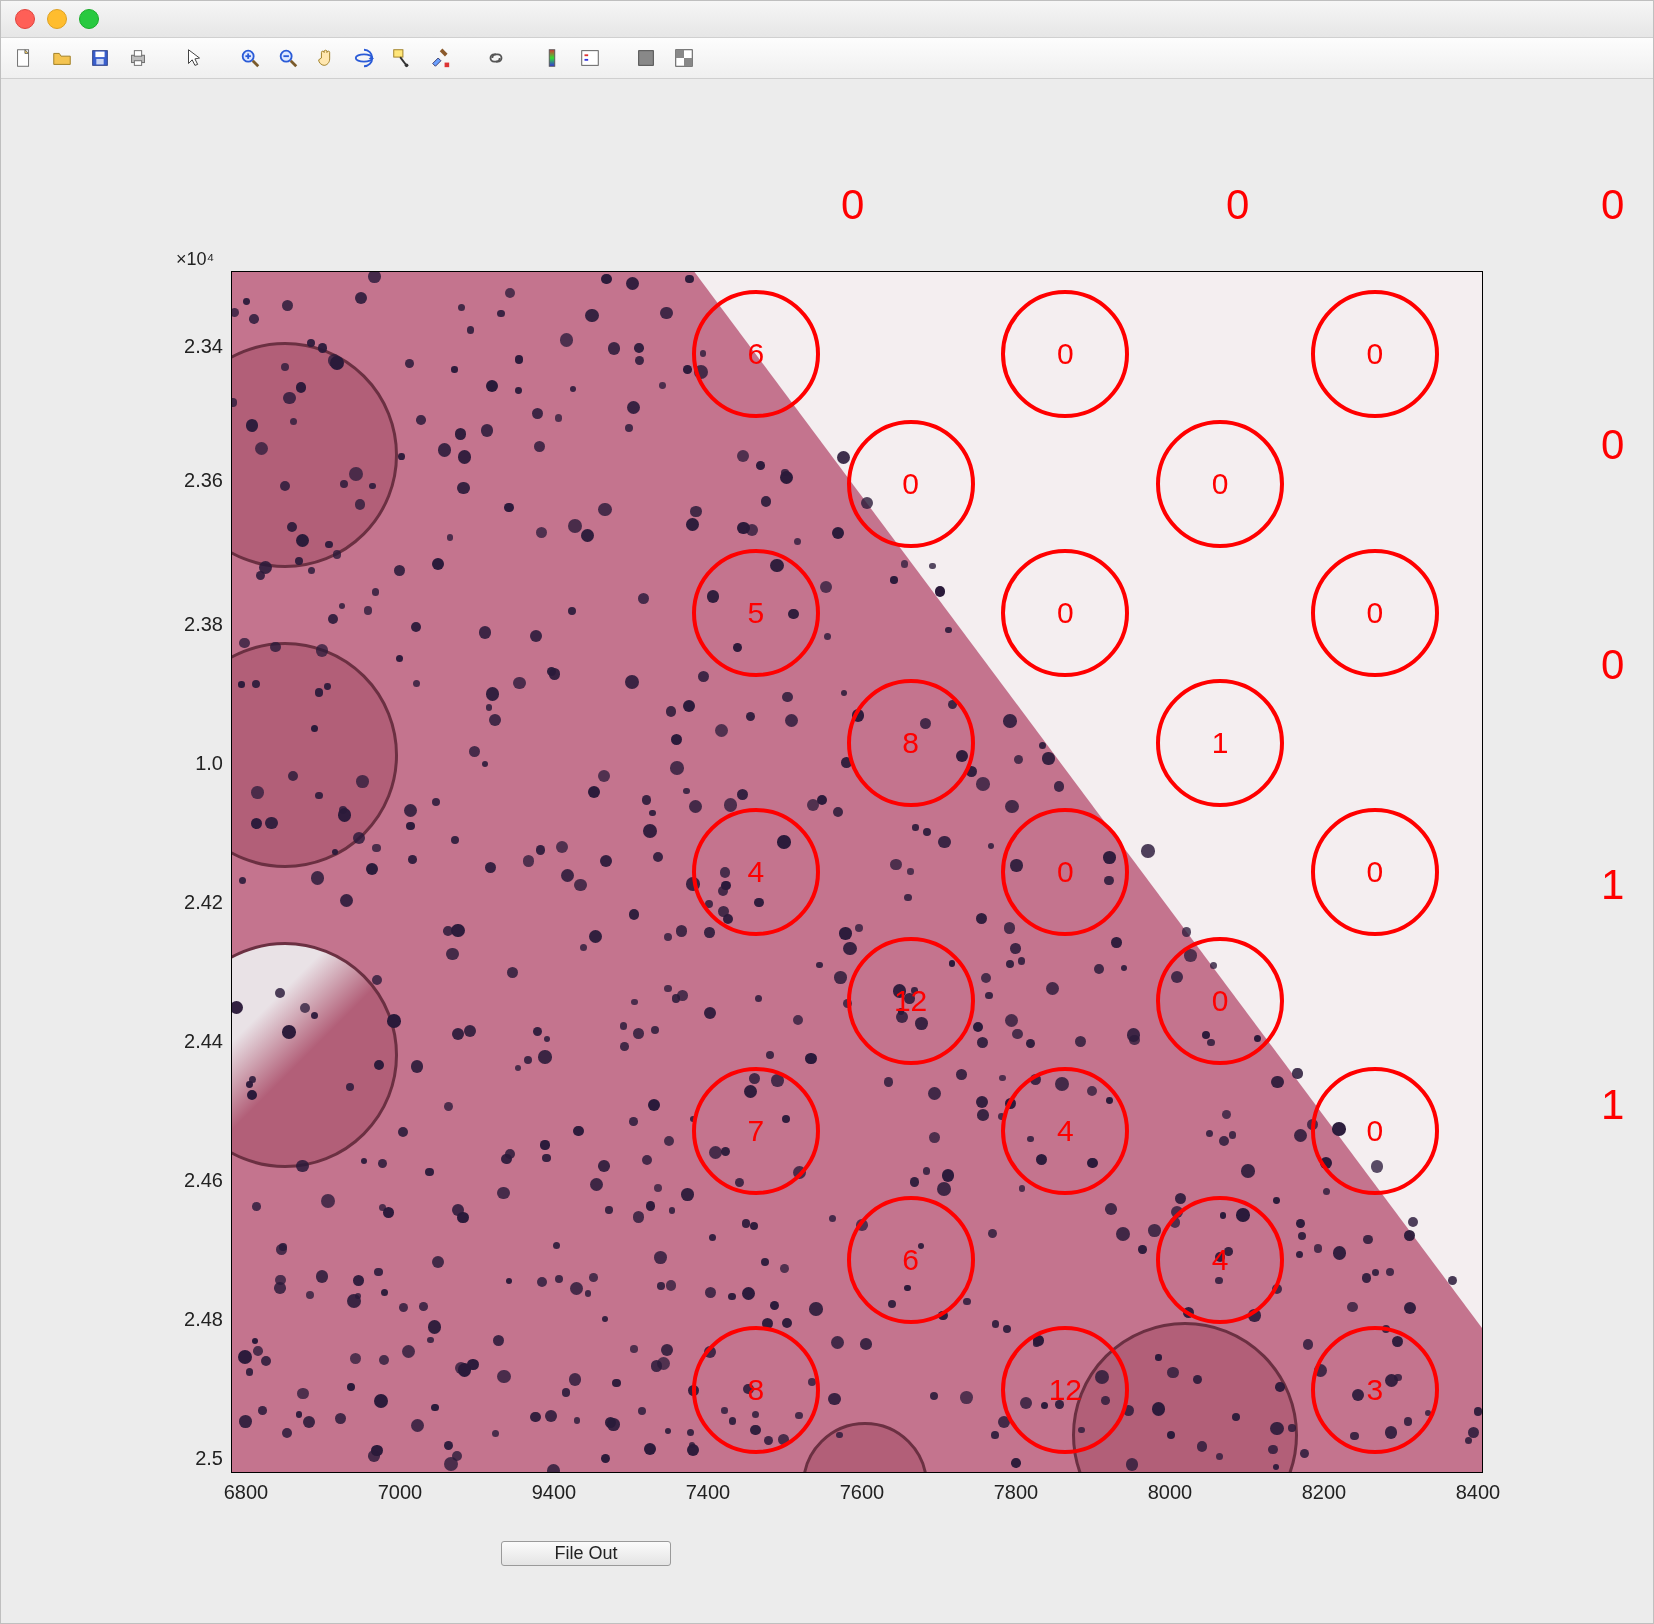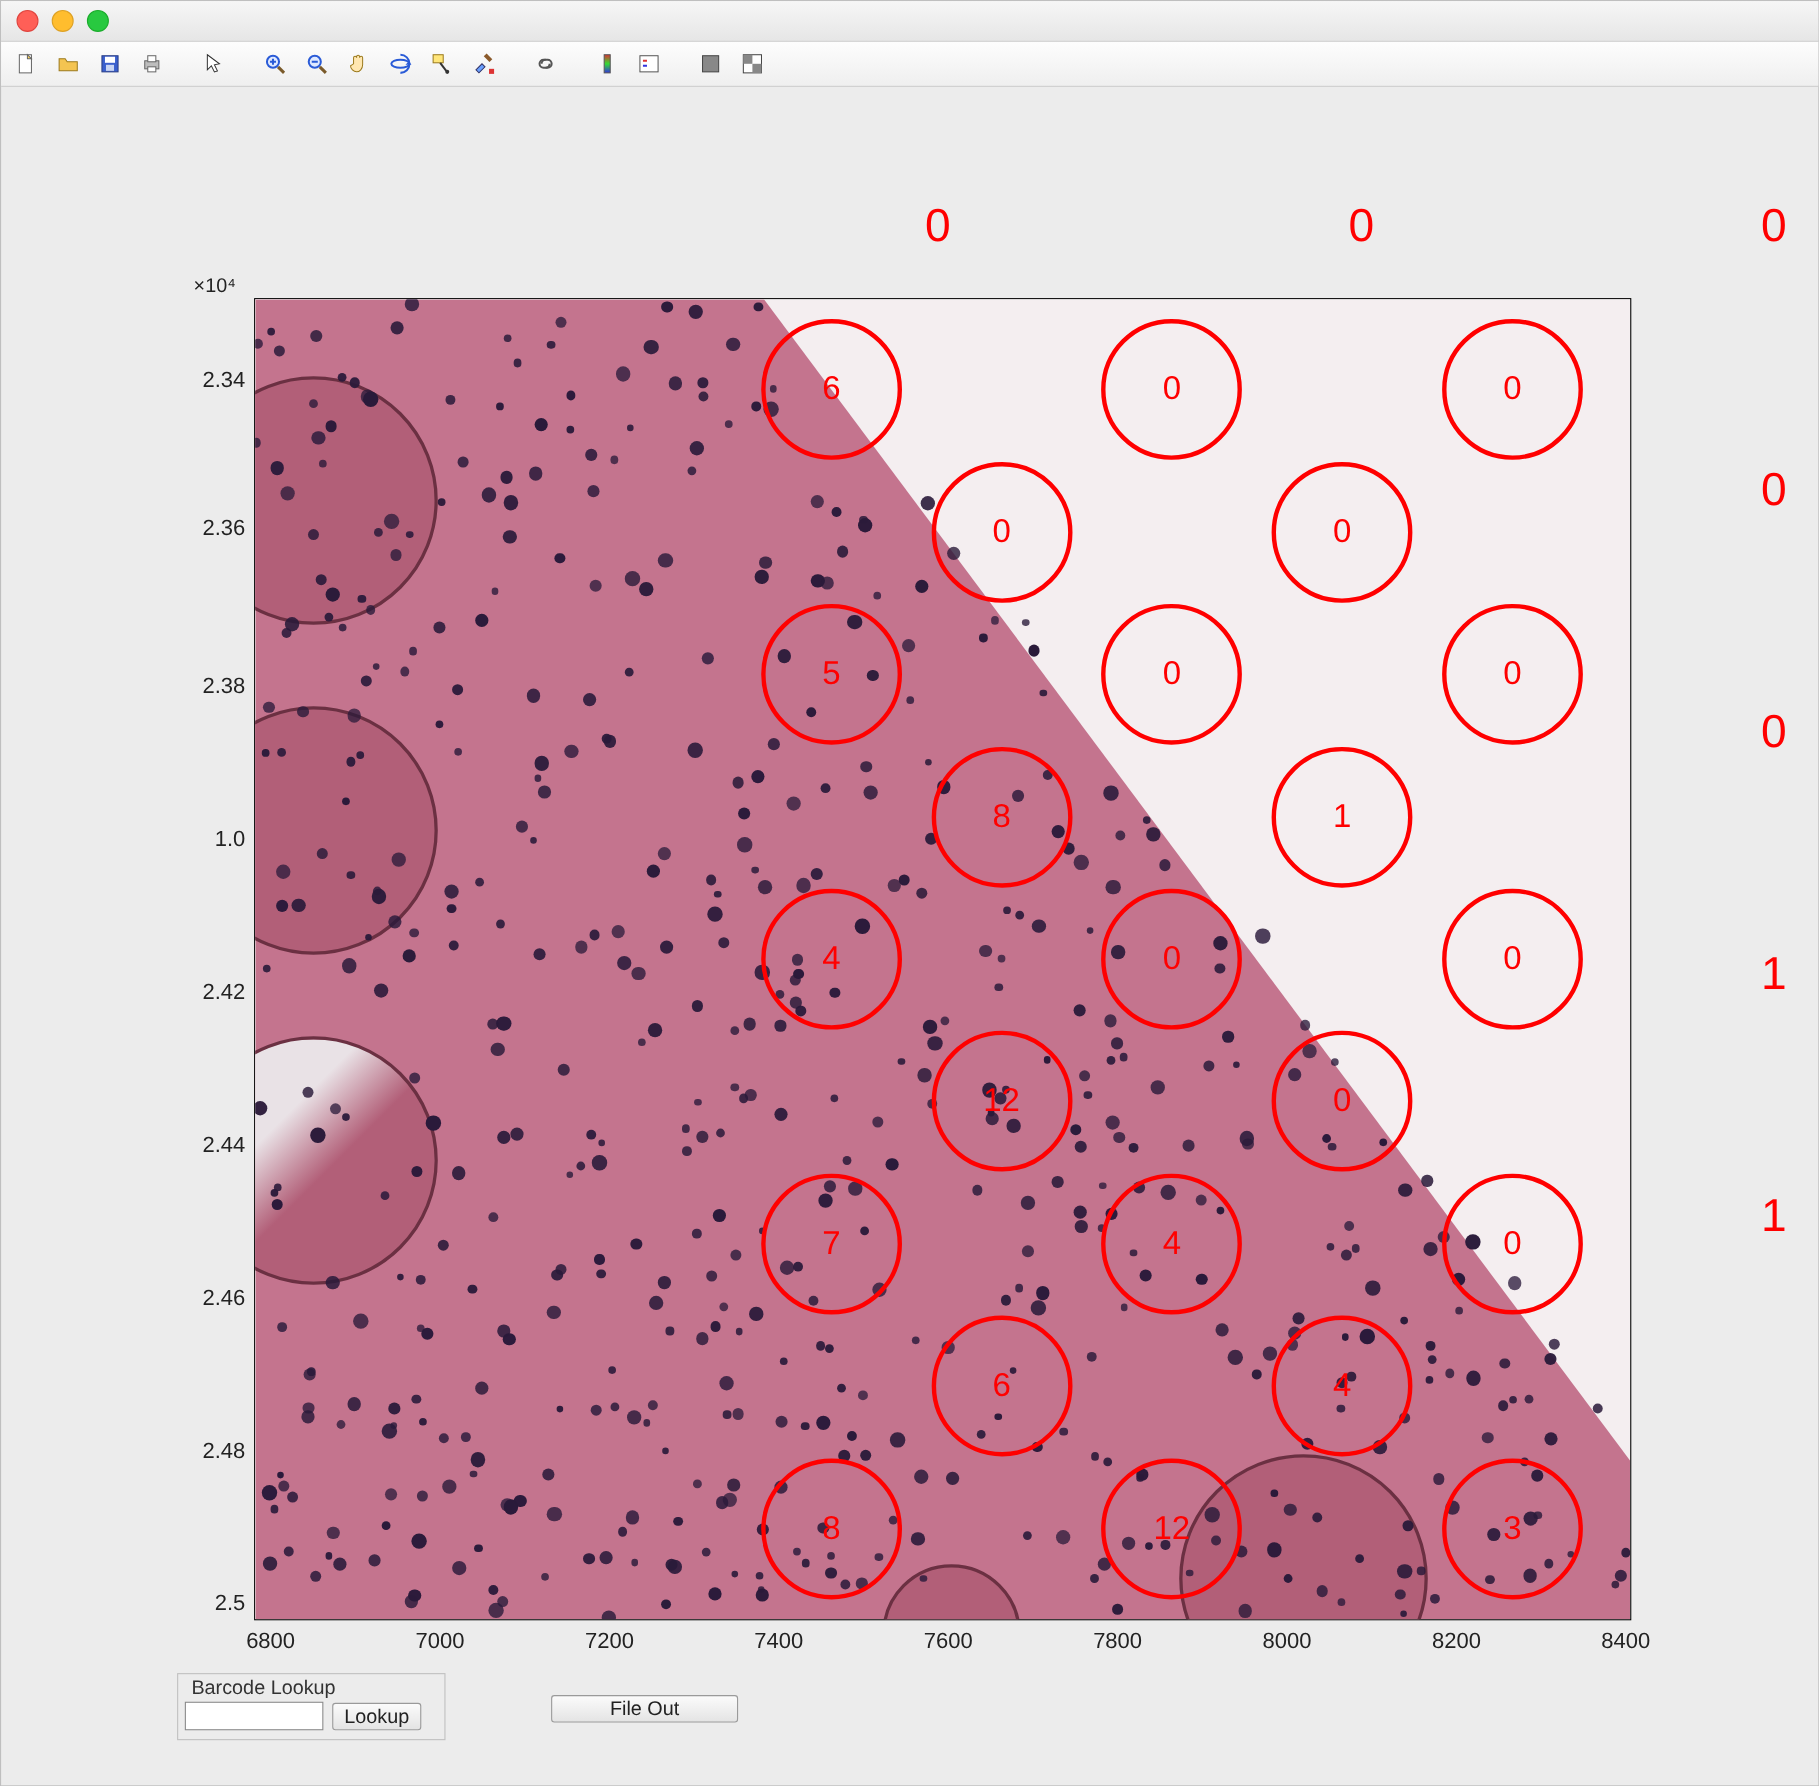--- a/index.html
+++ b/index.html
@@ -181,21 +181,21 @@
     <div class="y-tick" style="top:492px">2.38</div>
     <div class="y-tick" style="top:631px">1.0</div>
     <div class="y-tick" style="top:770px">2.42</div>
     <div class="y-tick" style="top:909px">2.44</div>
     <div class="y-tick" style="top:1048px">2.46</div>
     <div class="y-tick" style="top:1187px">2.48</div>
     <div class="y-tick" style="top:1326px">2.5</div>
 
     <div class="x-tick" style="left:245px">6800</div>
     <div class="x-tick" style="left:399px">7000</div>
-    <div class="x-tick" style="left:553px">7200</div>
+    <div class="x-tick" style="left:553px">9400</div>
     <div class="x-tick" style="left:707px">7400</div>
     <div class="x-tick" style="left:861px">7600</div>
     <div class="x-tick" style="left:1015px">7800</div>
     <div class="x-tick" style="left:1169px">8000</div>
     <div class="x-tick" style="left:1323px">8200</div>
     <div class="x-tick" style="left:1477px">8400</div>
 
     <div class="edge-label" style="left:840px; top:60px;">0</div>
     <div class="edge-label" style="left:1225px;top:60px;">0</div>
     <div class="edge-label" style="left:1600px;top:60px;">0</div>
@@ -789,24 +789,17 @@
           <div class="spot" style="left: 833.333px; top: 858.824px;">4</div>
           <div class="spot" style="left: 1142.86px; top: 858.824px;">0</div>
           <div class="spot" style="left: 678.571px; top: 988.235px;">6</div>
           <div class="spot" style="left: 988.095px; top: 988.235px;">4</div>
           <div class="spot" style="left: 523.81px; top: 1117.65px;">8</div>
           <div class="spot" style="left: 833.333px; top: 1117.65px;">12</div>
           <div class="spot" style="left: 1142.86px; top: 1117.65px;">3</div>
         </div>
     </div>
 
-    <div class="barcode-panel">
-      <div class="lbl">Barcode Lookup</div>
-      <div class="barcode-row">
-        <input type="text" value="" style="">
-        <button class="btn">Lookup</button>
-      </div>
-    </div>
 
     <button class="btn zoom-btn">File Out</button>
 
   </div>
 </div>
 
 </body></html>

